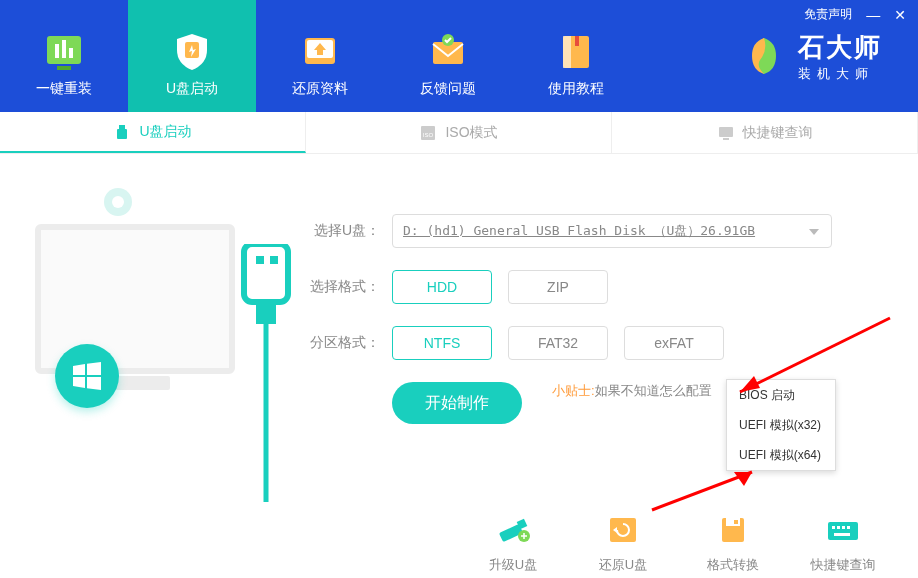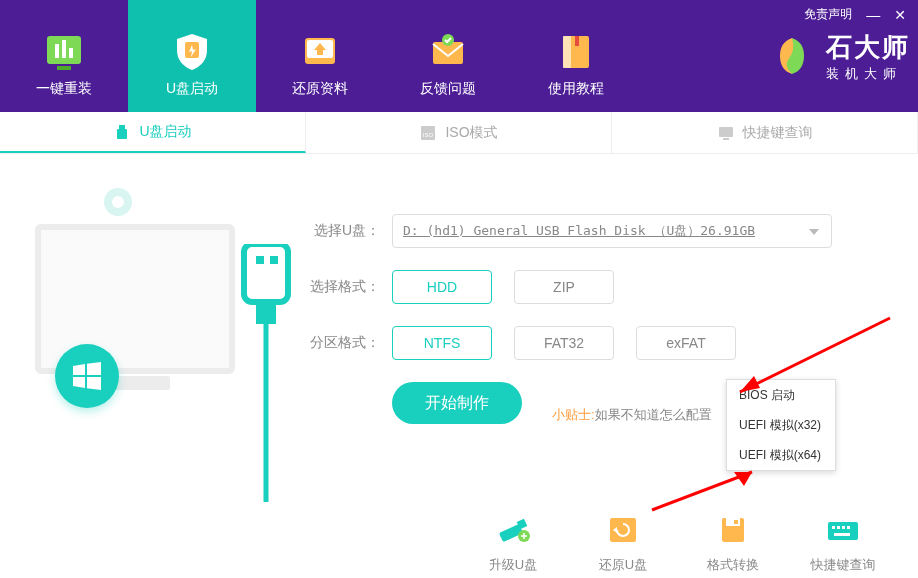--- a/index.html
+++ b/index.html
@@ -1,25 +1,25 @@
 <!DOCTYPE html>
 <html><head>
 <meta charset="utf-8">
 <style>
   * { box-sizing: border-box; margin: 0; padding: 0; }
   body { font-family: "Microsoft YaHei", Arial, sans-serif; background: #fff; width: 918px; height: 578px; overflow: hidden; position: relative; }
   
   
-  .header { background: #4c1d95; height: 112px; display: flex; position: relative; }
+  .header { background: #1d4ed8; height: 112px; display: flex; position: relative; }
   .header-right-top { position: absolute; top: 6px; right: 12px; display: flex; align-items: center; gap: 14px; color: #fff; font-size: 12px; }
   .win-btn { color: #fff; cursor: pointer; font-size: 14px; }
   .nav-item { width: 128px; display: flex; flex-direction: column; align-items: center; justify-content: flex-end; padding-bottom: 14px; color: #fff; font-size: 14px; cursor: pointer; gap: 8px; }
   .nav-item.active { background: #10c0af; }
   .nav-icon { width: 42px; height: 42px; display: flex; align-items: center; justify-content: center; }
-  .brand { margin-left: auto; display: flex; align-items: center; padding-right: 8px; gap: 10px; }
+  .brand { margin-left: auto; display: flex; align-items: center; padding-right: 36px; gap: 10px; }
   .brand-text { color: #fff; }
   .brand-title { font-size: 26px; font-weight: bold; letter-spacing: 2px; }
   .brand-sub { font-size: 13px; letter-spacing: 6px; }
   
   
   .subtabs { display: flex; height: 42px; border-bottom: 1px solid #eee; }
   .subtab { flex: 1; display: flex; align-items: center; justify-content: center; gap: 8px; font-size: 14px; color: #aaa; cursor: pointer; border-right: 1px solid #eee; }
   .subtab.active { color: #19cfbe; border-bottom: 2px solid #19cfbe; }
   .subtab-icon { width: 18px; height: 18px; display: inline-flex; align-items: center; justify-content: center; }
   
@@ -30,24 +30,24 @@
   .monitor::after { content: ""; position: absolute; bottom: -22px; left: 50%; transform: translateX(-50%); width: 70px; height: 14px; background: #ececec; border-radius: 2px; }
   .windows-badge { position: absolute; left: 25px; top: 160px; width: 64px; height: 64px; background: #19cfbe; border-radius: 50%; display: flex; align-items: center; justify-content: center; box-shadow: 0 4px 8px rgba(25,207,190,0.3); }
   .gear-badge { position: absolute; left: 70px; top: 0px; width: 36px; height: 36px; border-radius: 50%; display: flex; align-items: center; justify-content: center; }
   .usb-cable { position: absolute; left: 196px; top: 60px; }
   
   .form-area { flex: 1; padding-top: 30px; }
   .form-row { display: flex; align-items: center; margin-bottom: 22px; }
   .form-label { width: 80px; text-align: right; color: #888; font-size: 14px; margin-right: 12px; }
   .select-box { flex: 1; max-width: 440px; height: 34px; border: 1px solid #ddd; border-radius: 4px; padding: 0 30px 0 10px; font-size: 13px; color: #888; font-family: monospace; display: flex; align-items: center; position: relative; cursor: pointer; text-decoration: underline; }
   .select-box::after { content: ""; position: absolute; right: 12px; top: 14px; border-left: 5px solid transparent; border-right: 5px solid transparent; border-top: 6px solid #bbb; }
-  .btn-group { display: flex; gap: 22px; }
+  .btn-group { display: flex; gap: 16px; }
   .opt-btn { width: 100px; height: 34px; border: 1px solid #ddd; border-radius: 4px; background: #fff; color: #888; font-size: 14px; display: flex; align-items: center; justify-content: center; cursor: pointer; }
   .opt-btn.selected { border-color: #19cfbe; color: #19cfbe; }
-  .start-row { margin-top: 10px; display: flex; align-items: flex-end; gap: 30px; padding-left: 92px; }
+  .start-row { margin-top: 10px; display: flex; align-items: flex-start; gap: 30px; padding-left: 92px; }
   .start-btn { width: 130px; height: 42px; background: #19cfbe; color: #fff; border-radius: 21px; display: flex; align-items: center; justify-content: center; font-size: 16px; cursor: pointer; }
   .tip { font-size: 13px; color: #888; }
   .tip-label { color: #ff9b3a; }
   
   
   .tools { display: flex; justify-content: flex-end; gap: 40px; padding: 20px 40px 16px 0; }
   .tool { display: flex; flex-direction: column; align-items: center; gap: 10px; cursor: pointer; color: #888; font-size: 13px; width: 70px; }
   .tool-icon { width: 38px; height: 32px; display: flex; align-items: center; justify-content: center; }
   
   

